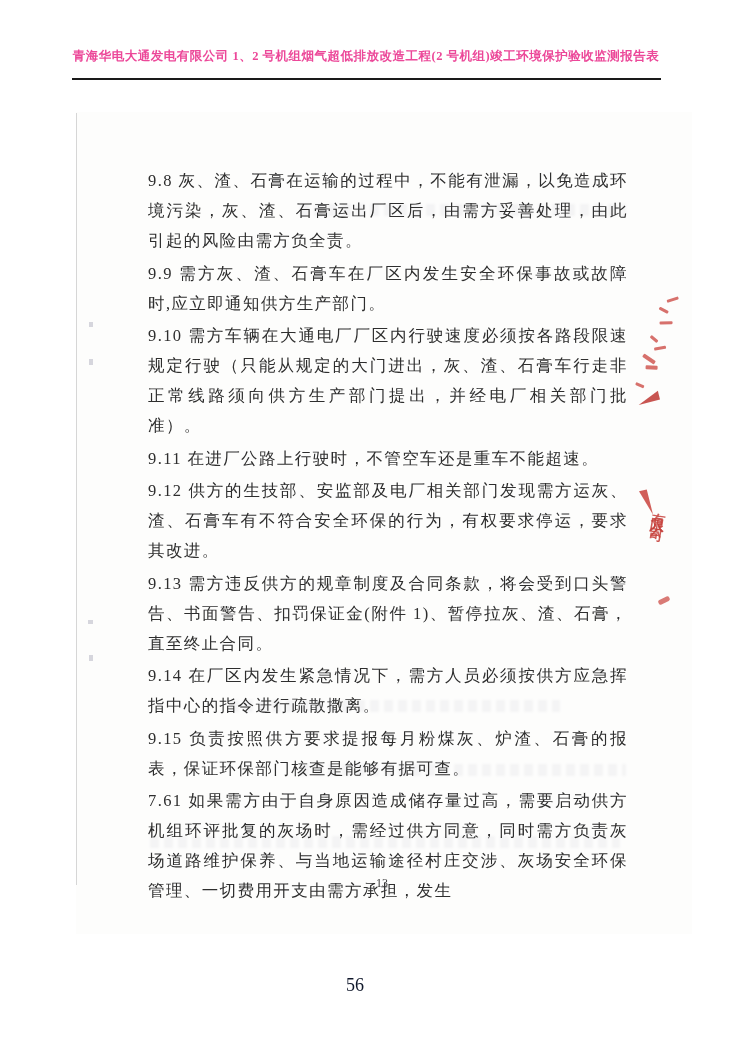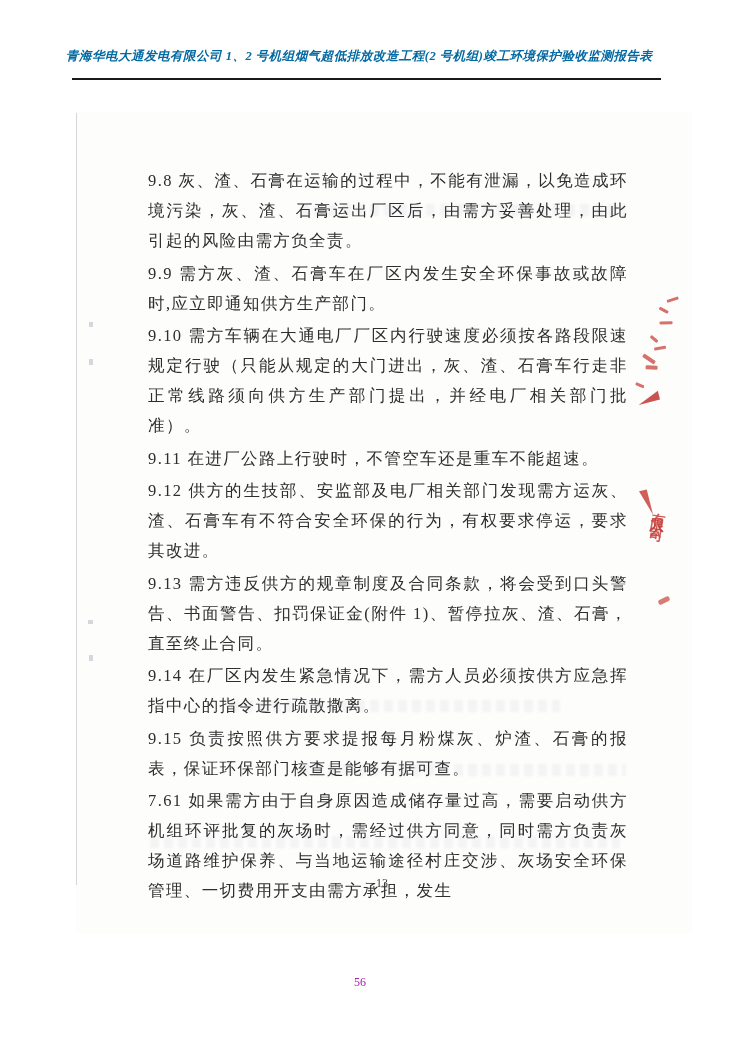--- a/index.html
+++ b/index.html
@@ -7,27 +7,26 @@
   body {
     position: relative;
     font-family: "Liberation Serif", "DejaVu Serif", serif;
     color: #2b2b2b;
   }
 
   
   .running-header {
     position: absolute;
     left: 66px; top: 48px; width: 600px;
-    text-align: left;
+    text-align: center;
     font-size: 12.5px;
     font-weight: bold;
-    color: #0369a1;
+    color: #ec4899;
     letter-spacing: 0.5px;
     white-space: nowrap;
-    font-style: italic;
   }
   .header-rule {
     position: absolute;
     left: 72px; top: 78px; width: 589px; height: 2px;
     background: #1a1a1a;
   }
 
   
   .scan-page {
     position: absolute;
@@ -58,22 +57,22 @@
   
   .inner-pageno {
     position: absolute;
     left: 364px; top: 876px; width: 24px;
     text-align: right;
     font-size: 12px; color: #3a3a3a;
   }
   .outer-pageno {
     position: absolute;
     left: 346px; top: 975px; width: 28px;
-    text-align: center;
-    font-size: 12px; color: #a21caf;
+    text-align: left;
+    font-size: 18px; color: #0f172a;
   }
 
   
   .stamp-upper {
     position: absolute;
     left: 641px; top: 296px; width: 52px; height: 118px;
     transform: rotate(10deg);
   }
   .stamp-upper .stroke {
     position: absolute;

